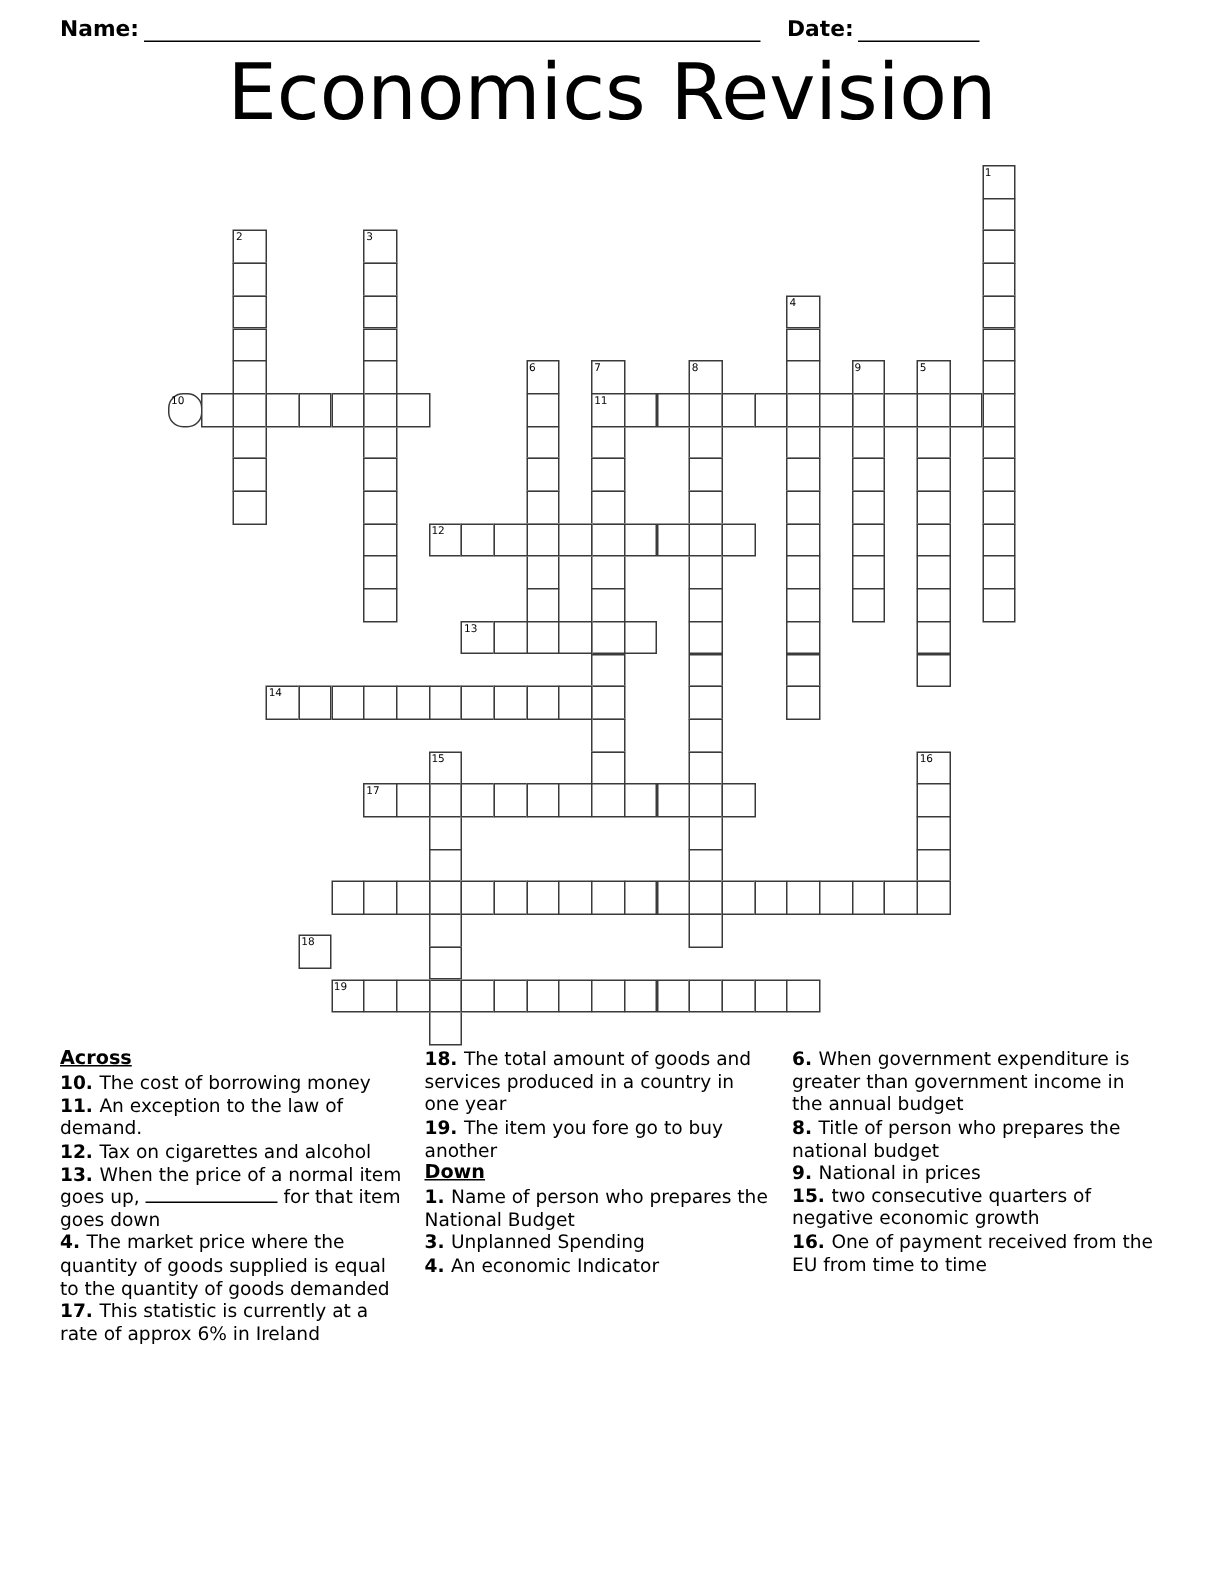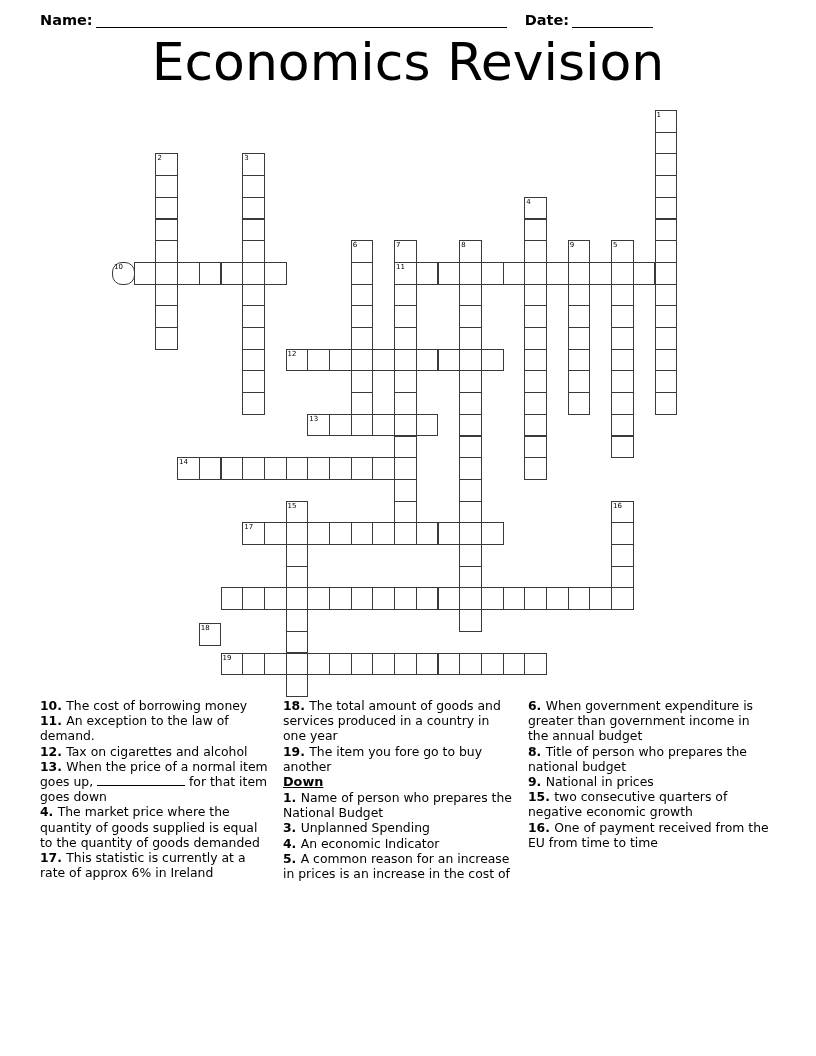--- a/index.html
+++ b/index.html
@@ -367,35 +367,35 @@
     <div class="cell" style="left: 415.8px; top: 652.5px; width: 22.7px; height: 22.7px;"></div>
     <div class="cell" style="left: 437.5px; top: 652.5px; width: 22.7px; height: 22.7px;"></div>
     <div class="cell" style="left: 459.2px; top: 652.5px; width: 22.7px; height: 22.7px;"></div>
     <div class="cell" style="left: 480.9px; top: 652.5px; width: 22.7px; height: 22.7px;"></div>
     <div class="cell" style="left: 502.6px; top: 652.5px; width: 22.7px; height: 22.7px;"></div>
     <div class="cell" style="left: 524.3px; top: 652.5px; width: 22.7px; height: 22.7px;"></div>
   </div>
 
 <div id="clues">
   <div class="clue-col col1">
+      <span class="clue-heading">Across</span>
       <span class="clue"><span class="num">10. </span><span>The cost of borrowing money</span></span>
       <span class="clue"><span class="num">11. </span><span>An exception to the law of demand.</span></span>
       <span class="clue"><span class="num">12. </span><span>Tax on cigarettes and alcohol</span></span>
       <span class="clue"><span class="num">13. </span><span>When the price of a normal item goes up, </span><span class="blank"></span><span> for that item goes down</span></span>
       <span class="clue"><span class="num">4. </span><span>The market price where the quantity of goods supplied is equal to the quantity of goods demanded</span></span>
       <span class="clue"><span class="num">17. </span><span>This statistic is currently at a rate of approx 6% in Ireland</span></span>
     </div>
   <div class="clue-col col2">
       <span class="clue"><span class="num">18. </span><span>The total amount of goods and services produced in a country in one year</span></span>
       <span class="clue"><span class="num">19. </span><span>The item you fore go to buy another</span></span>
       <span class="clue-heading">Down</span>
       <span class="clue"><span class="num">1. </span><span>Name of person who prepares the National Budget</span></span>
       <span class="clue"><span class="num">3. </span><span>Unplanned Spending</span></span>
       <span class="clue"><span class="num">4. </span><span>An economic Indicator</span></span>
-      <span class="clue"><span class="num">5. </span><span>A common reason for an increase in prices is an increase in the cost of</span></span>
     </div>
   <div class="clue-col col3">
       <span class="clue"><span class="num">6. </span><span>When government expenditure is greater than government income in the annual budget</span></span>
       <span class="clue"><span class="num">8. </span><span>Title of person who prepares the national budget</span></span>
       <span class="clue"><span class="num">9. </span><span>National in prices</span></span>
       <span class="clue"><span class="num">15. </span><span>two consecutive quarters of negative economic growth</span></span>
       <span class="clue"><span class="num">16. </span><span>One of payment received from the EU from time to time</span></span>
     </div>
 </div>
 

